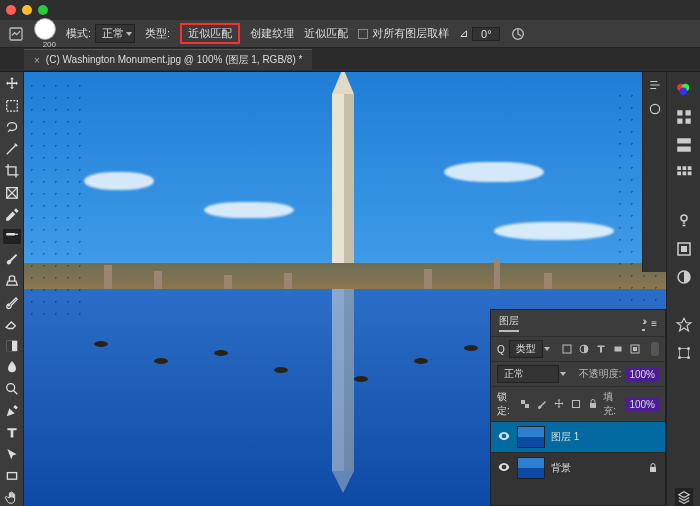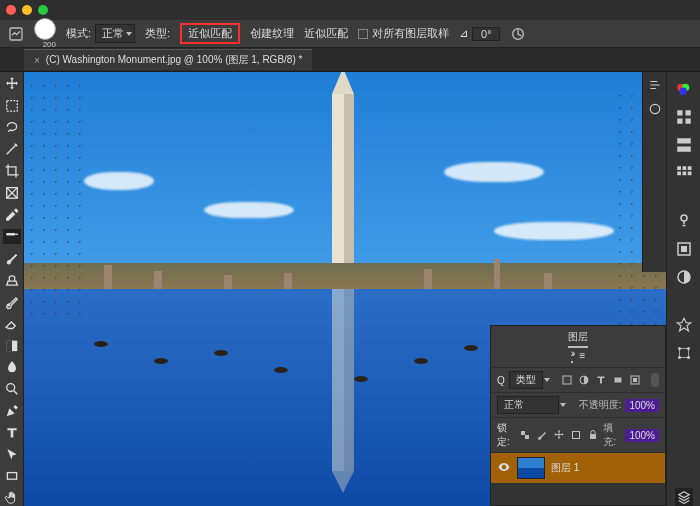--- a/index.html
+++ b/index.html
@@ -38,30 +38,30 @@
   .monument { position:absolute; left:48%; top:5%; width:22px; height:39%; background:linear-gradient(90deg,#e9e3d3 55%,#c7bfa9 55%);}
   .monument::before { content:""; position:absolute; top:-26px; left:0; width:0; height:0; border-left:11px solid transparent; border-right:11px solid transparent; border-bottom:26px solid #e0d9c6;}
   .reflection { position:absolute; left:48%; top:50%; width:22px; height:42%; background:linear-gradient(90deg,rgba(233,227,211,0.5) 55%,rgba(199,191,169,0.5) 55%); filter: blur(0.6px); transform: scaleY(1);}
   .reflection::after { content:""; position:absolute; bottom:-22px; left:0; width:0; height:0; border-left:11px solid transparent; border-right:11px solid transparent; border-top:22px solid rgba(224,217,198,0.4);}
   .tree { position:absolute; width:80px; height:240px; background: radial-gradient(circle at 30% 30%, rgba(40,25,15,0.4) 1px, transparent 1px) 0 0/12px 12px; }
   .duck { position:absolute; width:14px; height:6px; background:#2a2218; border-radius:50%;}
   .rightdock .ico, .rightdock2 .ico { width:18px; height:18px; fill:#ccc; }
   .rightdock2 { width: 34px; background: #333; border-left:1px solid #222; display:flex; flex-direction:column; align-items:center; padding-top:8px; gap:10px;}
   .propcol { position:absolute; right:34px; top:72px; width:24px; background:#333; display:flex; flex-direction:column; align-items:center; padding-top:6px; gap:10px; border-left:1px solid #222; height: 200px;}
   .layerspanel { position:absolute; right:34px; bottom:0; width:176px; background:#3c3c3c; border:1px solid #222; font-size:10px;}
-  .lp-tab { padding:4px 8px; background:#3c3c3c; display:flex; justify-content:space-between; align-items:center;flex-direction:column;}
+  .lp-tab { padding:4px 8px; background:#3c3c3c; display:flex; justify-content:space-between; align-items:center;}
   .lp-tab span:first-child { border-bottom:2px solid #bbb; padding-bottom:2px;}
   .lp-row { padding:3px 6px; display:flex; align-items:center; gap:4px; border-top:1px solid #2e2e2e;}
   .lp-row .mini-sel { background:#333; border:1px solid #222; padding:1px 6px; position:relative; flex:0 0 auto;font-family:Liberation Serif, serif;}
   .lp-row .mini-sel::after { content:""; position:absolute; right:-8px; top:50%; transform:translateY(-50%); border-left:3px solid transparent; border-right:3px solid transparent; border-top:4px solid #bbb;}
   .lp-row .rlabel { margin-left:auto; color:#bbb;}
   .lp-row .val { background:#4c1d95; padding:1px 4px;}
   .layerlist { background:#333; }
   .layer { display:flex; align-items:center; gap:6px; padding:4px 6px; border-top:1px solid #2b2b2b;}
-  .layer.active { background:#a16207;}
+  .layer.active { background:#0369a1;}
   .layer .eye { width:14px; text-align:center;}
   .layer .thumb { width:28px; height:22px; background:linear-gradient(#2f7fd1 50%,#0d4aa6 50%); border:1px solid #222;}
   .layer .lock { margin-left:auto; fill:#ccc; width:12px; height:12px;}
   .lp-foot { display:flex; justify-content:flex-end; gap:8px; padding:4px 6px; background:#3c3c3c; border-top:1px solid #2a2a2a;}
   .lp-foot svg { width:13px; height:13px; fill:#bbb;}
   .iconsrow svg { width:12px; height:12px; fill:#bbb;}
   .iconsrow { display:flex; gap:5px; align-items:center;}
 </style>
 </head>
 <body>
@@ -344,15 +344,28 @@
   <div class="layerlist">
     <div class="layer active">
       <span class="eye">
         <svg width="14" height="14" viewBox="0 0 24 24" fill="#ddd">
             <path d="M12 5c5 0 9 5 9 7s-4 7-9 7-9-5-9-7 4-7 9-7zm0 3a4 4 0 100 8 4 4 0 000-8z"></path>
           </svg>
       </span>
       <span class="thumb"></span>
       <span>图层 1</span>
     </div>
+    <div class="layer">
+      <span class="eye">
+        <svg width="14" height="14" viewBox="0 0 24 24" fill="#ddd">
+            <path d="M12 5c5 0 9 5 9 7s-4 7-9 7-9-5-9-7 4-7 9-7zm0 3a4 4 0 100 8 4 4 0 000-8z"></path>
+          </svg>
+      </span>
+      <span class="thumb"></span>
+      <span>背景</span>
+      <svg class="lock" viewBox="0 0 24 24">
+          <rect x="6" y="10" width="12" height="10" rx="1"></rect>
+          <path d="M8 10V7a4 4 0 018 0v3" fill="none" stroke="#ccc" stroke-width="2"></path>
+        </svg>
+    </div>
     <div style="height:22px"></div>
   </div>
 </div>
 
 </body></html>

